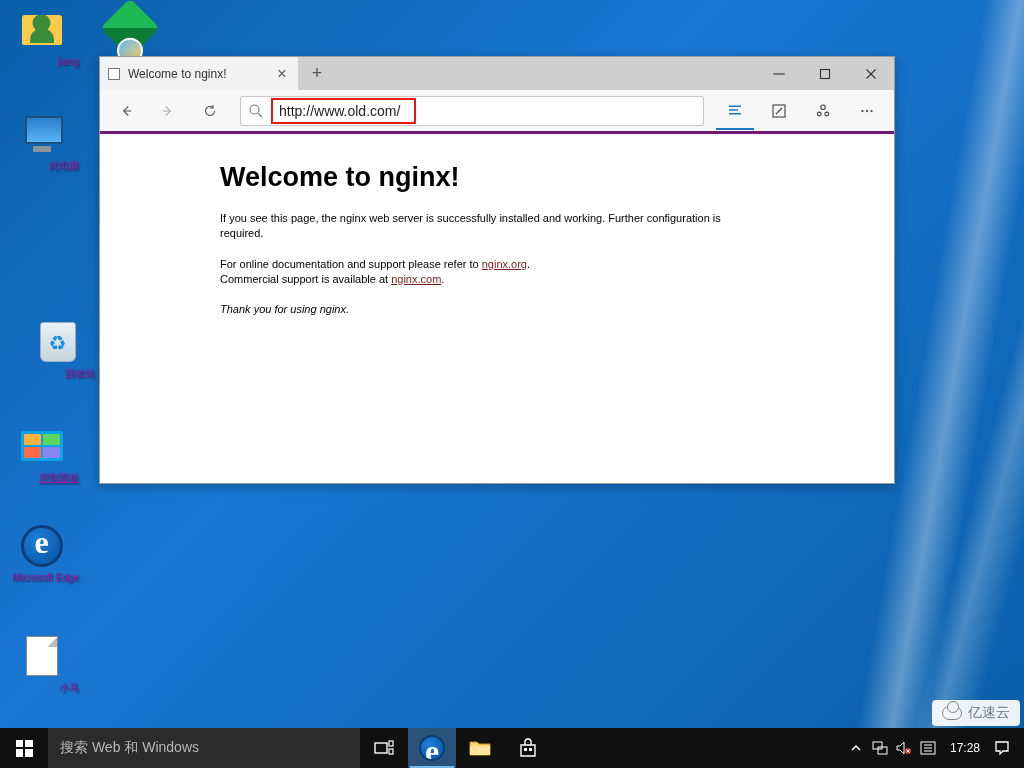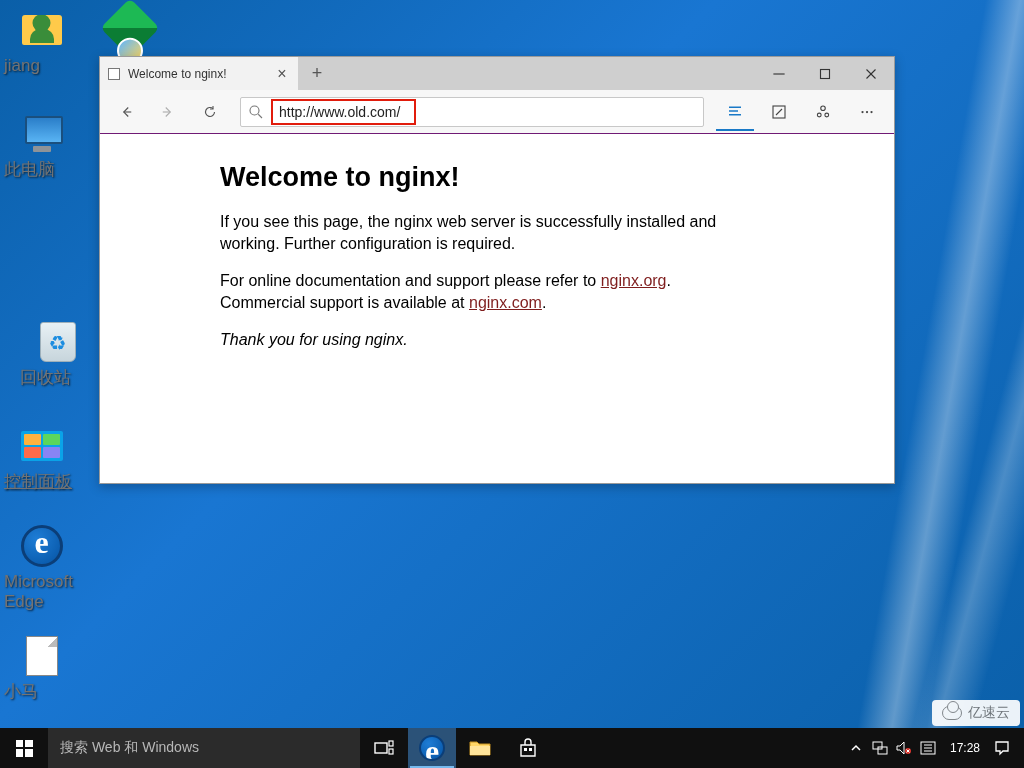--- a/index.html
+++ b/index.html
@@ -20,23 +20,23 @@
         linear-gradient(100deg, transparent 85%, rgba(255,255,255,0.35) 88%, transparent 91%),
         linear-gradient(105deg, transparent 90%, rgba(255,255,255,0.25) 92%, transparent 95%);
       pointer-events:none;
     }
 
     
     .desktop { position: absolute; inset: 0; }
     .desktop-icon {
       position: absolute;
       width: 75px;
-      text-align: left;
-      color: #737373;
-      font-size: 17px;
+      text-align: right;
+      color: #a21caf;
+      font-size: 10px;
       cursor: pointer;
     }
     .desktop-icon .glyph { width: 44px; height: 44px; margin: 0 auto 4px; display:flex; align-items:center; justify-content:center; }
     .desktop-icon .label { text-shadow: 1px 1px 2px rgba(0,0,0,.7); line-height: 1.2; }
 
     .icn-user-folder { background:#ffca4a; border-radius:3px 3px 2px 2px; position:relative; width:40px; height:30px; }
     .icn-user-folder::before{ content:''; position:absolute; left:5px; top:0; width:30px; height:30px; background:#3a8d3a; clip-path: circle(9px at 15px 8px); }
     .icn-user-folder::after{ content:''; position:absolute; left:8px; bottom:2px; width:24px; height:14px; background:#3a8d3a; border-radius:10px 10px 0 0;}
 
     .icn-computer { width:42px; height:36px; position:relative;}
@@ -86,32 +86,32 @@
       gap:8px;
       border-right:1px solid #cfcfcf;
     }
     .tab .page-ico{ width:12px; height:12px; border:1px solid #777; background:#fff;}
     .tab .title{ flex:1; overflow:hidden; white-space:nowrap; text-overflow:ellipsis;}
     .tab .close{ width:28px; text-align:center; color:#555; font-size:16px; cursor:pointer; margin-right:-6px;}
     .new-tab { width:36px; height:33px; display:flex; align-items:center; justify-content:center; color:#555; font-size:18px; cursor:pointer;}
     .tab-strip .spacer{ flex:1; }
     .winbtn{ width:46px; height:33px; display:flex; align-items:center; justify-content:center; color:#333; cursor:pointer;}
 
-    .toolbar { height:44px; background:#f7f7f7; border-bottom:1px solid #701a75; display:flex; align-items:center; padding:0 8px; gap:6px;}
+    .toolbar { height:44px; background:#f7f7f7; border-bottom:3px solid #701a75; display:flex; align-items:center; padding:0 8px; gap:6px;}
     .nav-btn{ width:36px; height:36px; display:flex; align-items:center; justify-content:center; color:#555; cursor:pointer; border-radius:2px;}
     .addr-wrap{ flex:1; display:flex; align-items:center; background:#fff; border:1px solid #c8c8c8; height:30px; border-radius:2px; margin:0 6px;}
     .addr-search{ width:30px; display:flex; align-items:center; justify-content:center; color:#777;}
     .addr-box{ flex:1; display:flex; align-items:center;}
     .addr-highlight{ border:2px solid #e11c0c; padding:3px 6px; font-size:14px; color:#222; min-width:145px;}
     .tool-icon{ width:38px; height:38px; display:flex; align-items:center; justify-content:center; color:#444; cursor:pointer;}
     .tool-icon.active{ border-bottom:2px solid #1979c7; color:#1979c7;}
 
     .page-body { flex:1; overflow:auto; padding: 28px 28px 20px 120px; font-family: Verdana, Tahoma, sans-serif; color:#000; }
     .page-body h1{ font-size:27px; font-weight:bold; margin-bottom:18px;}
-    .page-body p{ font-size:16px; line-height:1.35; margin-bottom:16px; max-width:530px;}
+    .page-body p{ font-size:11px; line-height:1.35; margin-bottom:16px; max-width:530px;}
     .page-body a{ color:#7f1d1d; text-decoration:underline;}
     .page-body .em{ font-style:italic;}
 
     
     .taskbar{
       position:absolute; left:0; right:0; bottom:0; height:40px;
       background:#101010;
       display:flex; align-items:stretch;
       color:#fff;
     }

